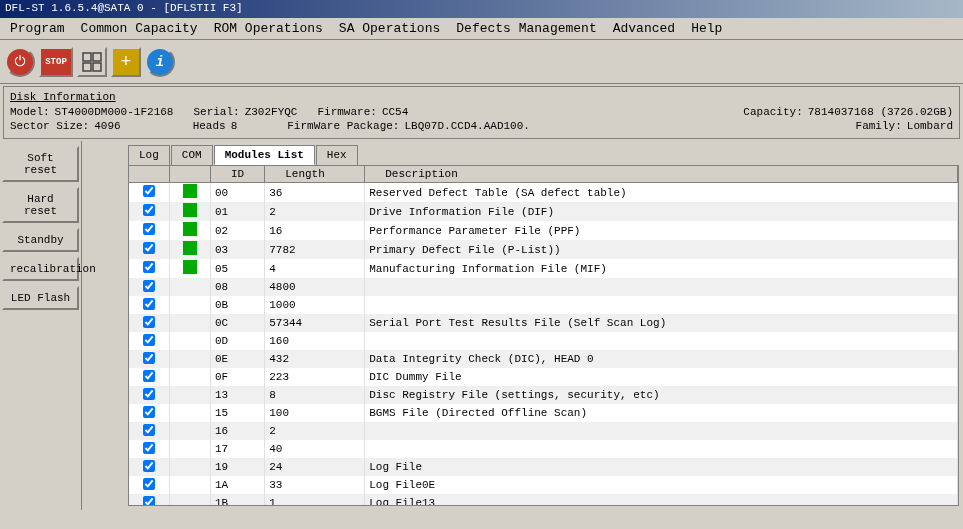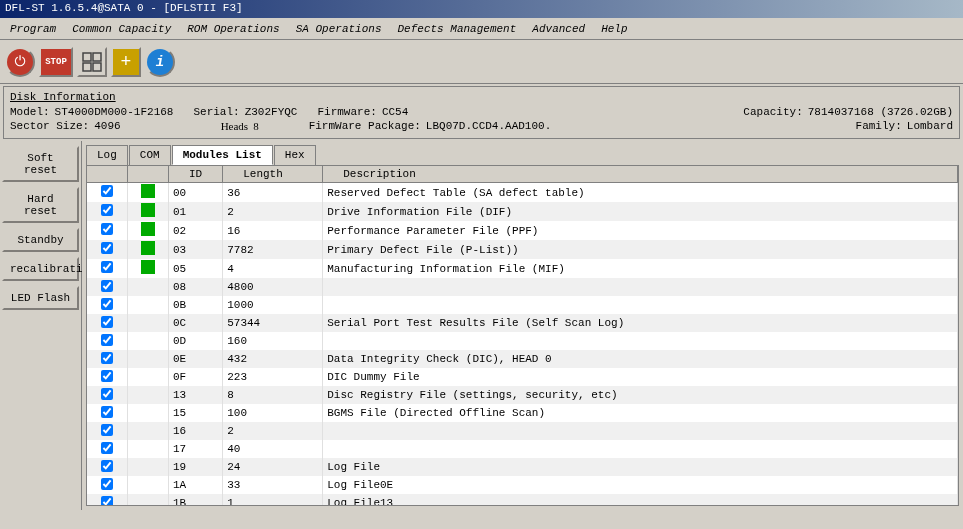--- a/index.html
+++ b/index.html
@@ -29,22 +29,21 @@
       background: #d4d0c8;
       display: flex;
       align-items: center;
       height: 22px;
       border-bottom: 1px solid #808080;
       padding: 0 2px;
     }
     .menu-item {
       padding: 2px 8px;
       cursor: pointer;
-      font-size: 11px;
-      font-style: italic;
+      font-size: 13px;
     }
 
     
     #toolbar {
       background: #d4d0c8;
       display: flex;
       align-items: center;
       padding: 3px 5px;
       gap: 4px;
       height: 44px;
@@ -123,20 +122,21 @@
       gap: 5px;
     }
     .disk-info-label { font-weight: normal; }
     .disk-info-value { color: #000; }
 
     
     #main-area {
       display: flex;
       flex: 1;
       height: calc(529px - 18px - 22px - 44px - 76px);
+      gap: 42px;
     }
 
     
     #sidebar {
       width: 82px;
       background: #d4d0c8;
       border-right: 1px solid #808080;
       display: flex;
       flex-direction: column;
       padding: 5px 2px;
@@ -289,21 +289,21 @@
     <div class="disk-info-field" style="margin-left:auto;">
       <span class="disk-info-label">Capacity:</span>
       <span class="disk-info-value">7814037168 (3726.02GB)</span>
     </div>
   </div>
   <div class="disk-info-row">
     <div class="disk-info-field">
       <span class="disk-info-label">Sector Size:</span>
       <span class="disk-info-value">4096</span>
     </div>
-    <div class="disk-info-field" style="margin-left:80px;font-family:Liberation Serif, serif;">
+    <div class="disk-info-field" style="margin-left:52px;">
       <span class="disk-info-label">Heads</span>
       <span class="disk-info-value">8</span>
     </div>
     <div class="disk-info-field" style="margin-left:30px;">
       <span class="disk-info-label">FirmWare Package:</span>
       <span class="disk-info-value">LBQ07D.CCD4.AAD100.</span>
     </div>
     <div class="disk-info-field" style="margin-left:auto;">
       <span class="disk-info-label">Family:</span>
       <span class="disk-info-value">Lombard</span>

